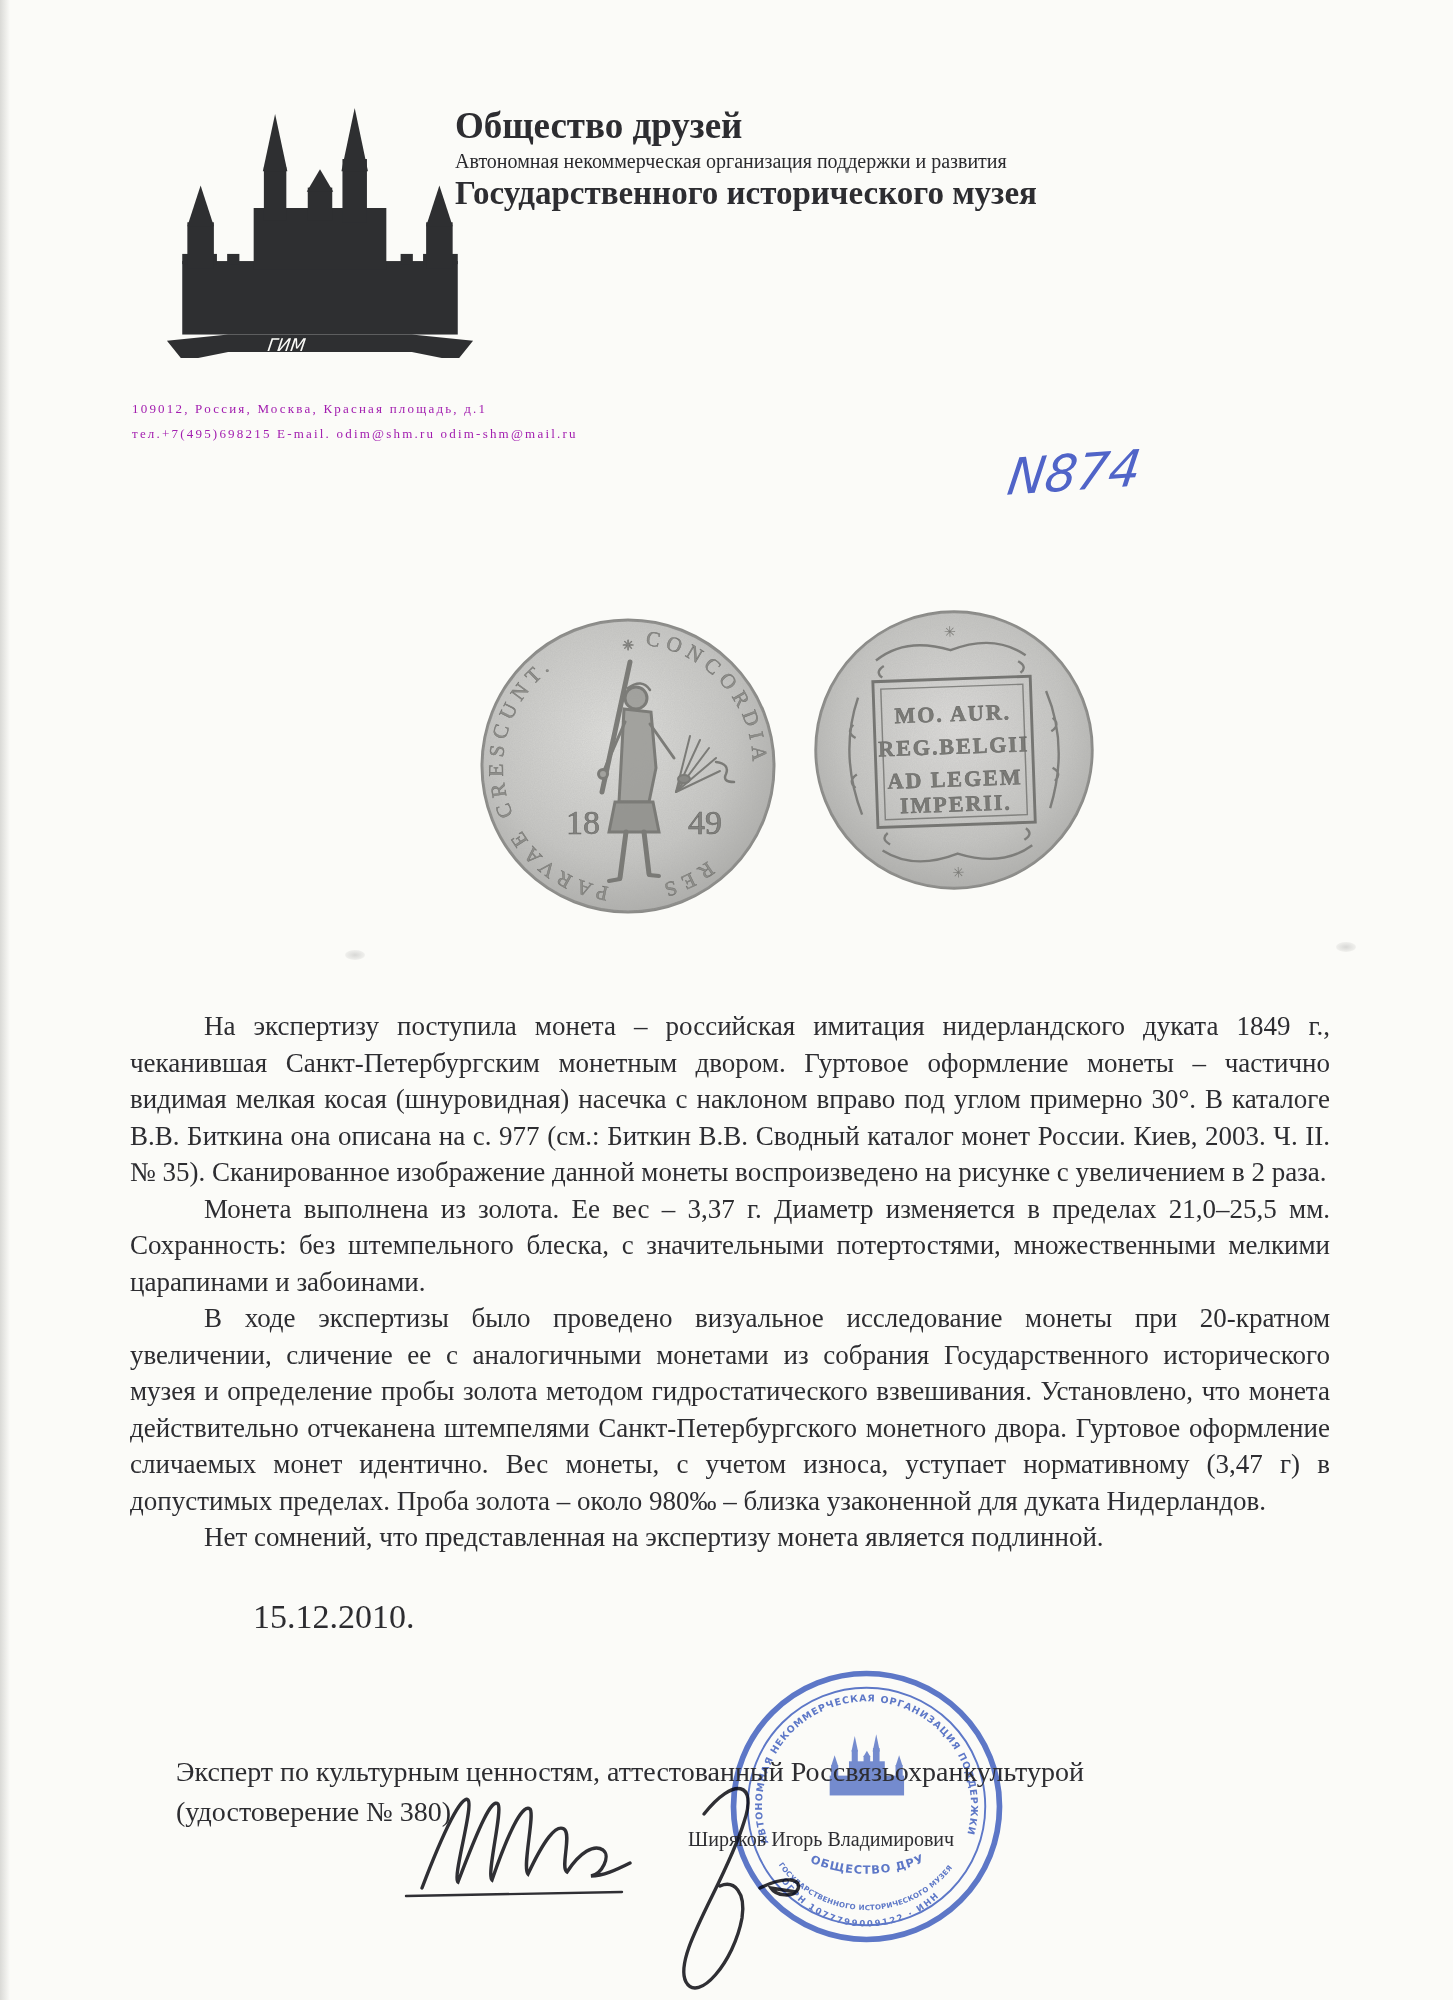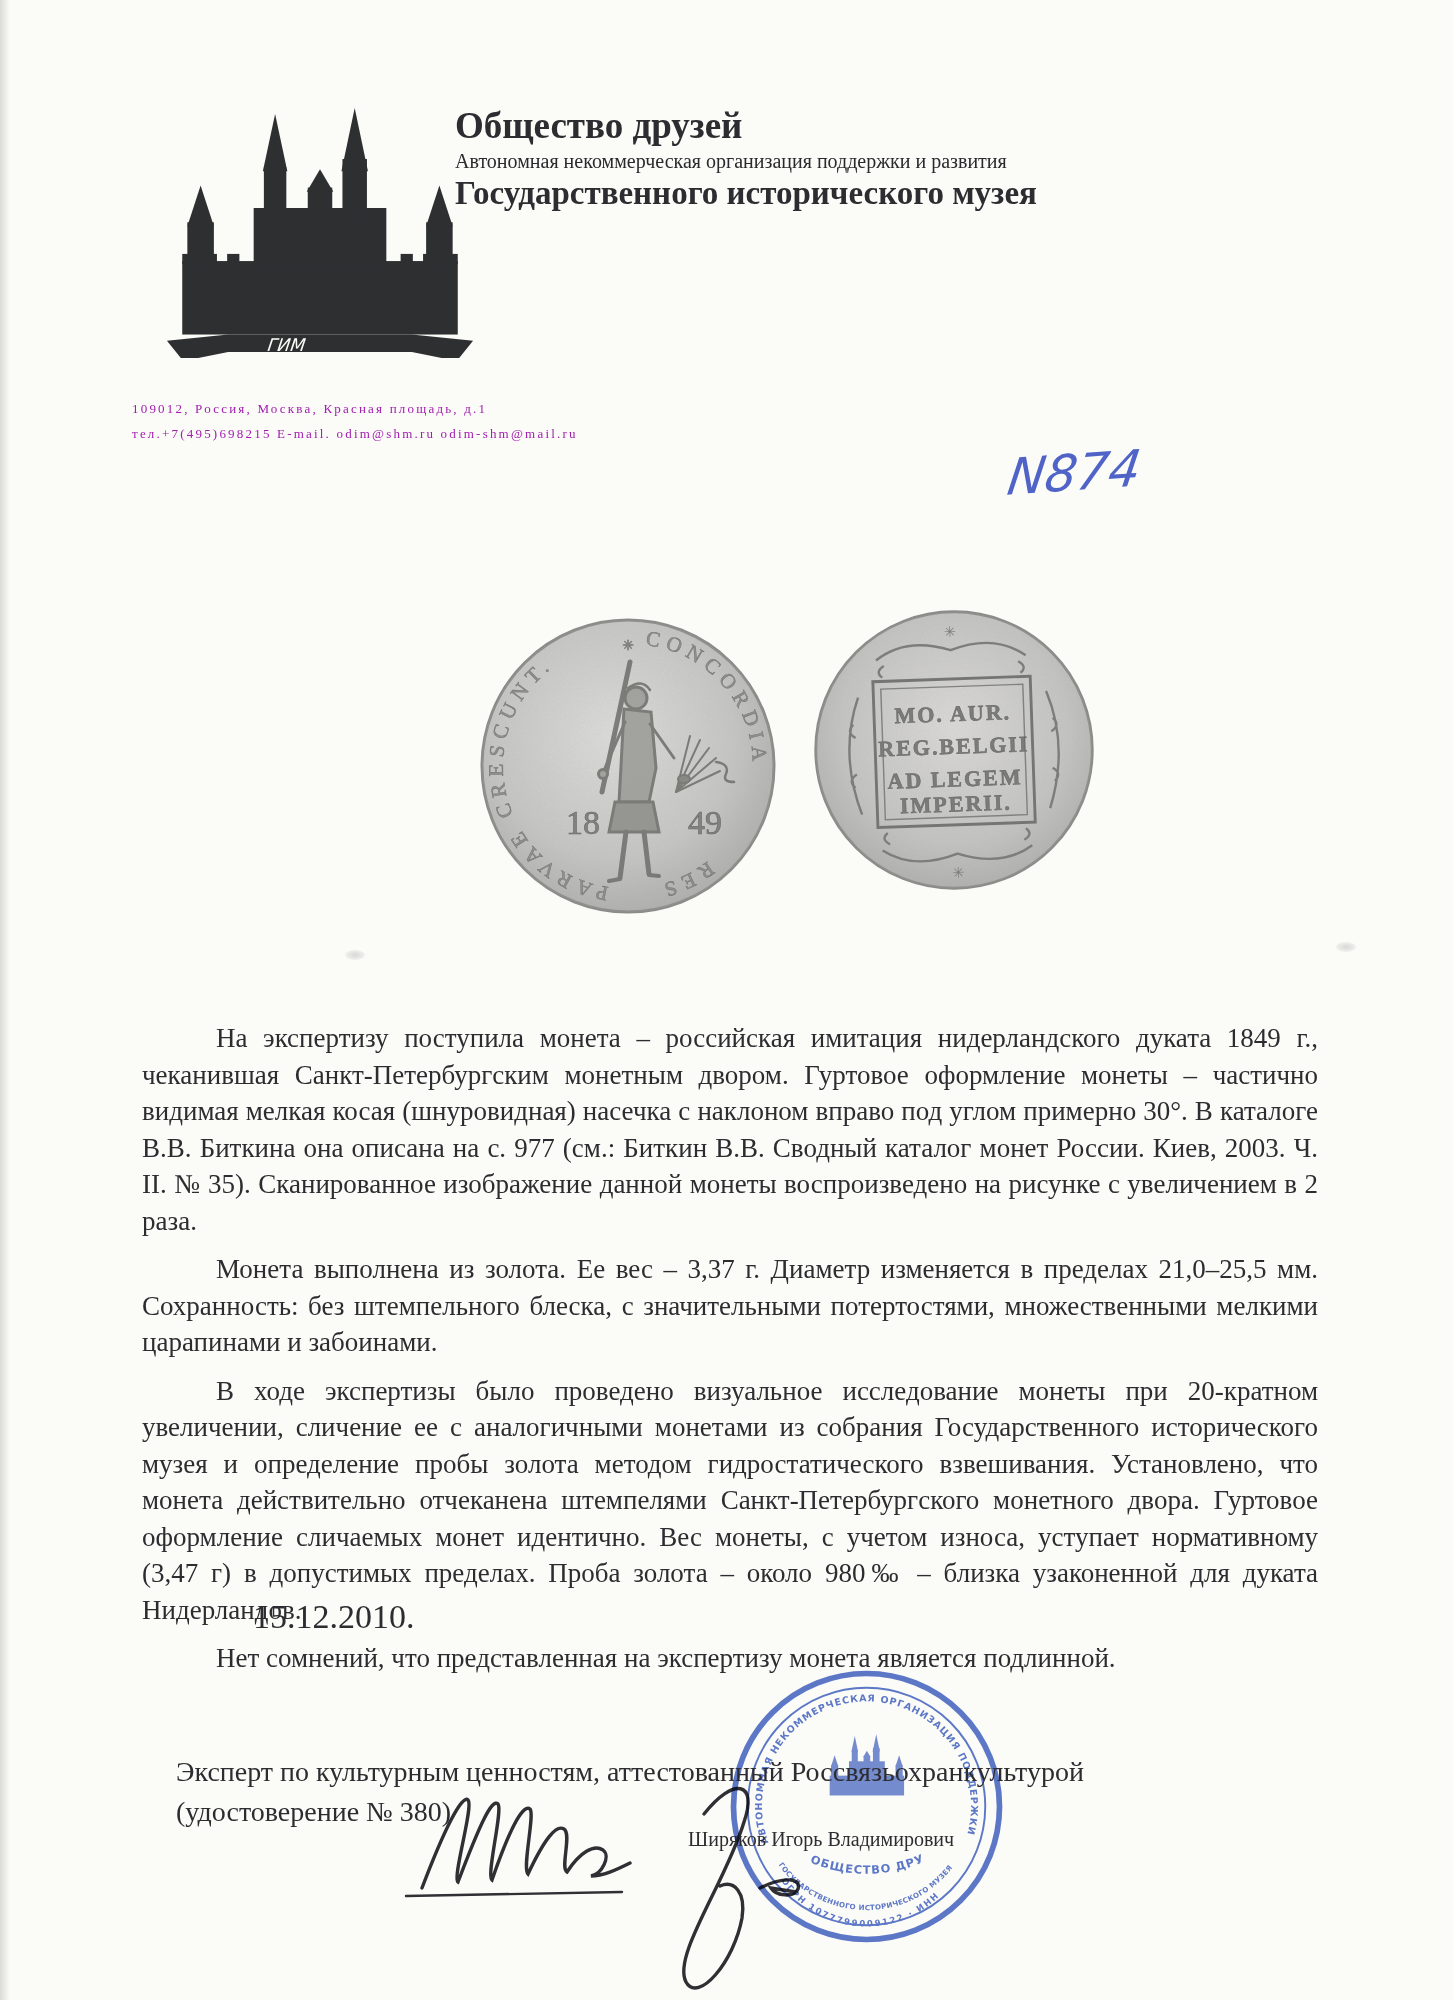--- a/index.html
+++ b/index.html
@@ -20,21 +20,21 @@
         font-weight:bold;letter-spacing:2px;word-spacing:16px;color:#3c3c40;}
   .doc-number{left:1008px;top:444px;font-family:"DejaVu Sans",sans-serif;font-style:italic;
         font-size:50px;color:#5064c8;transform:rotate(-4deg) skewX(-12deg);}
   
   .coin-obv{left:478px;top:616px;width:300px;height:300px;}
   .coin-rev{left:810px;top:606px;width:288px;height:288px;}
   .coin-legend{font-family:"Liberation Serif",serif;}
   
   .body-text{left:130px;top:1008px;width:1200px;font-size:27px;line-height:36.5px;
         text-align:justify;}
-  .body-text p{margin:12px;text-indent:74px;}
+  .body-text p{margin:0;text-indent:74px;}
   .doc-date{left:253px;top:1598px;font-size:34px;}
   
   .expert-block{left:176px;top:1752px;width:1210px;font-size:28px;line-height:40px;}
   .expert-name{left:688px;top:1828px;font-size:20px;}
   .signature-svg{left:404px;top:1760px;width:530px;height:240px;mix-blend-mode:multiply;}
   .stamp-svg{left:724px;top:1664px;width:285px;height:285px;mix-blend-mode:multiply;opacity:.88;}
   .stamp-text{font-family:"DejaVu Sans",sans-serif;font-weight:bold;}
   .smudge{width:20px;height:10px;border-radius:50%;
         background:radial-gradient(rgba(90,90,90,.22),rgba(90,90,90,0));}
 </style>

